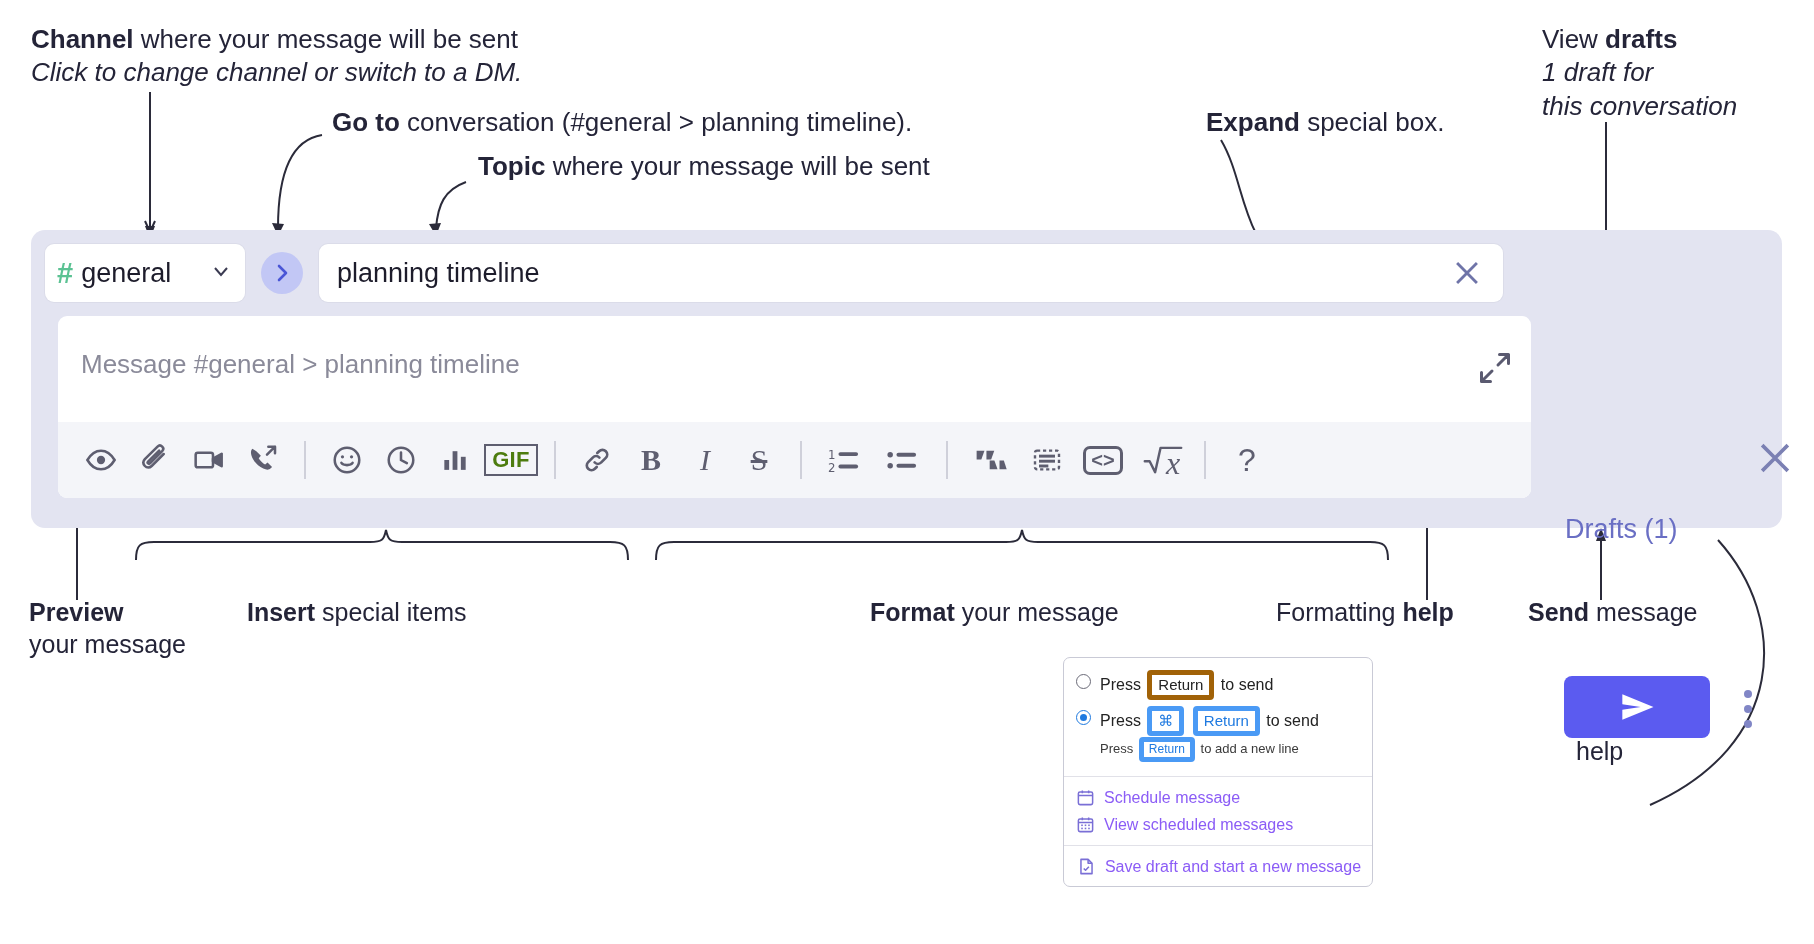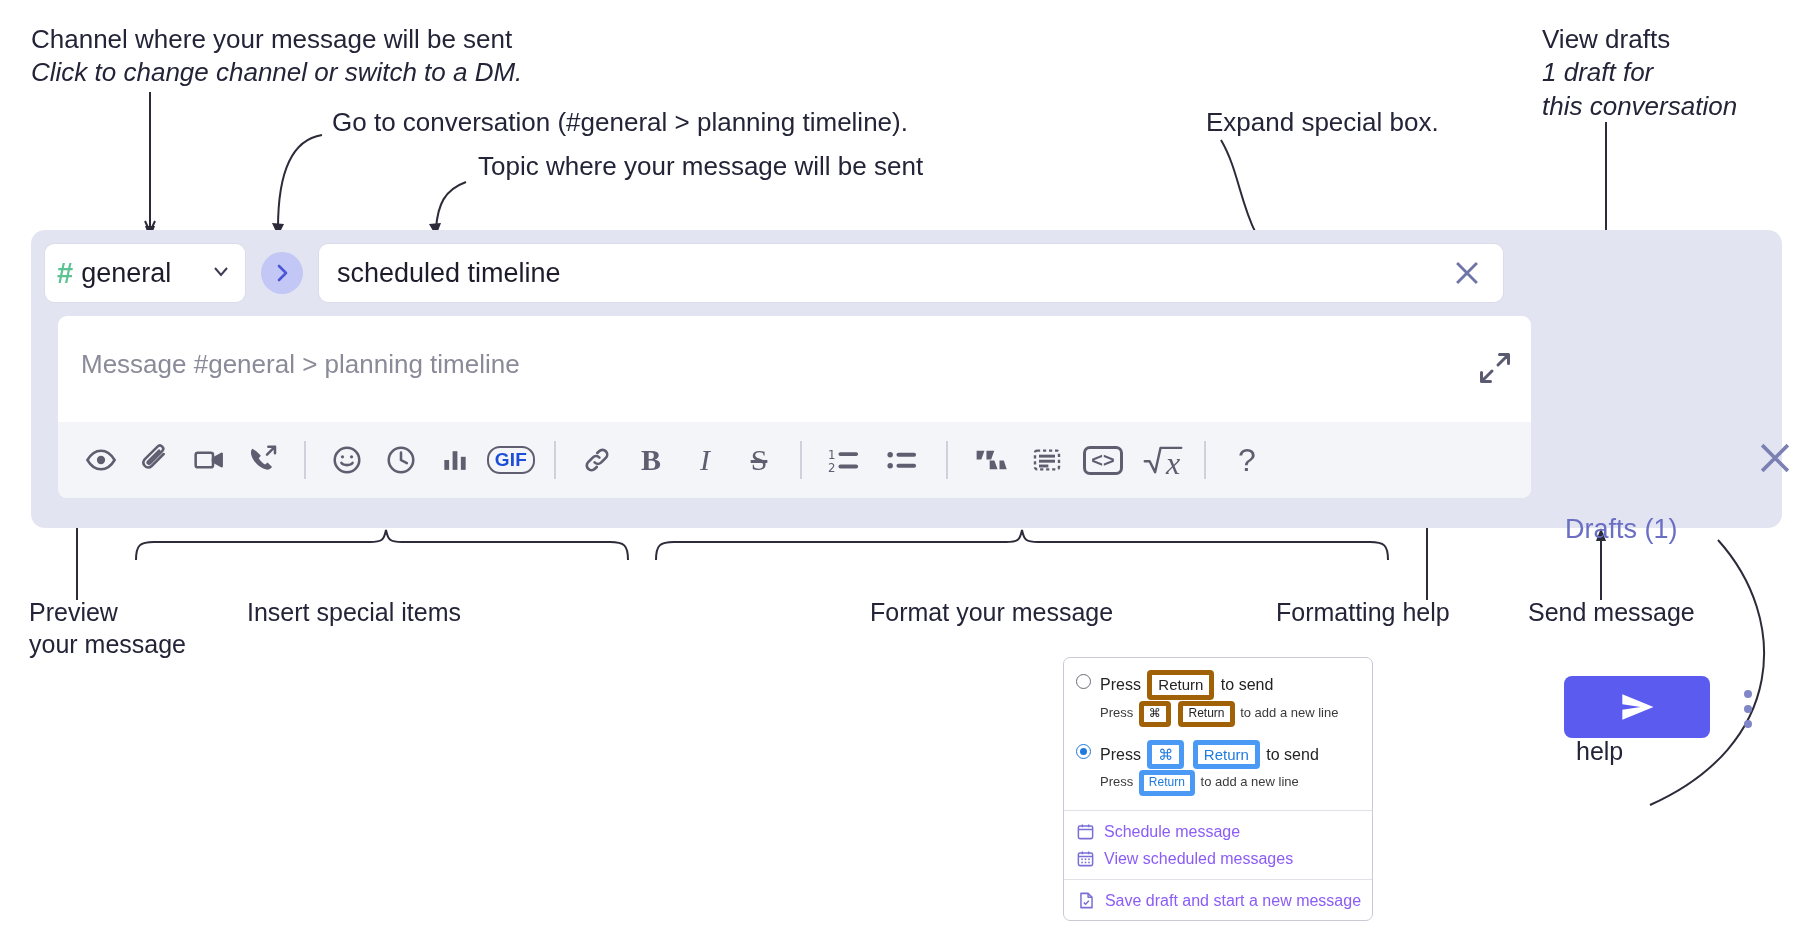--- a/index.html
+++ b/index.html
@@ -9,21 +9,21 @@
     background:#ffffff;
     font-family:"Liberation Sans", sans-serif;
     color:#1d1c2b;
     position:relative;
     overflow:hidden;
   }
   .stage { position:absolute; inset:0; }
 
   
   .anno { position:absolute; color:#242438; line-height:1.28; }
-  .anno b { font-weight:400; }
+  .anno b { font-weight:700; }
   .anno i { font-style:italic; }
   .anno.big { font-size:26px; }
   .anno.mid { font-size:25px; }
 
   
   svg.leaders { position:absolute; left:0; top:0; width:1814px; height:944px; pointer-events:none; }
 
   
   .compose {
     position:absolute; left:31px; top:230px; width:1751px; height:298px;
@@ -70,22 +70,22 @@
   .toolbar {
     position:absolute; left:0; right:0; bottom:0; height:76px;
     background:#f4f5f9; border-radius:0 0 9px 9px;
     display:flex; align-items:center; padding:0 16px; gap:0;
   }
   .tb { width:54px; height:54px; display:flex; align-items:center; justify-content:center; color:#5e5e70; }
   .tb.wide { width:58px; }
   .sep { width:2px; height:38px; background:#cfd0da; margin:0 14px; }
   .tb-label { font-size:30px; font-weight:700; color:#5e5e70; font-family:"Liberation Serif", serif; }
   .gifbox {
-    border:2.5px solid #5e5e70; border-radius:13px; padding:1px 6px;
-    font-size:19px; font-weight:700; letter-spacing:.3px; color:#1d4ed8;
+    border:2.5px solid #5e5e70; border-radius:0; padding:1px 6px;
+    font-size:22px; font-weight:700; letter-spacing:.3px; color:#4d7c0f;
   }
   .codebox { border:3px solid #5e5e70; border-radius:7px; padding:0px 5px; font-size:20px; font-weight:700; color:#5e5e70; }
   .mathx { font-family:"Liberation Serif", serif; font-size:32px; color:#5e5e70; font-style:italic; }
   .qmark { font-size:32px; color:#5e5e70; }
 
   
   .drafts-link {
     position:absolute; left:1534px; top:284px; font-size:27px; color:#6a6fc4;
   }
   .panel-close { position:absolute; left:1722px; top:206px; width:44px; height:44px; color:#7b80b3; }
@@ -247,21 +247,21 @@
           </span>
         </div>
 
         <div class="go-btn">
           <svg viewBox="0 0 24 24" width="24" height="24" fill="none" stroke="#4a56d6" stroke-width="2.6" stroke-linecap="round" stroke-linejoin="round">
               <path d="M9 5 L16 12 L9 19"></path>
             </svg>
         </div>
 
         <div class="topic-field">
-          <span class="topic-val">scheduled timeline</span>
+          <span class="topic-val">planning timeline</span>
           <span class="topic-x">
             <svg viewBox="0 0 24 24" width="34" height="34" fill="none" stroke="currentColor" stroke-width="2">
                 <path d="M5 5 L19 19 M19 5 L5 19"></path>
               </svg>
           </span>
         </div>
       </div>
 
       <div class="msgbox">
         <div class="msg-area">
@@ -412,26 +412,20 @@
 
   <div class="menu">
 
     <div class="menu-radio">
       <span class="radio"></span>
       <span class="rline">
         <span>Press</span>
         <span class="key">Return</span>
         <span>to send</span>
       </span>
-    </div>
-    <div class="sub">
-      <span>Press</span>
-      <span class="key sm">⌘</span>
-      <span class="key sm">Return</span>
-      <span>to add a new line</span>
     </div>
 
     <div class="menu-radio">
       <span class="radio on"></span>
       <span class="rline">
         <span>Press</span>
         <span class="key blue">⌘</span>
         <span class="key blue">Return</span>
         <span>to send</span>
       </span>

